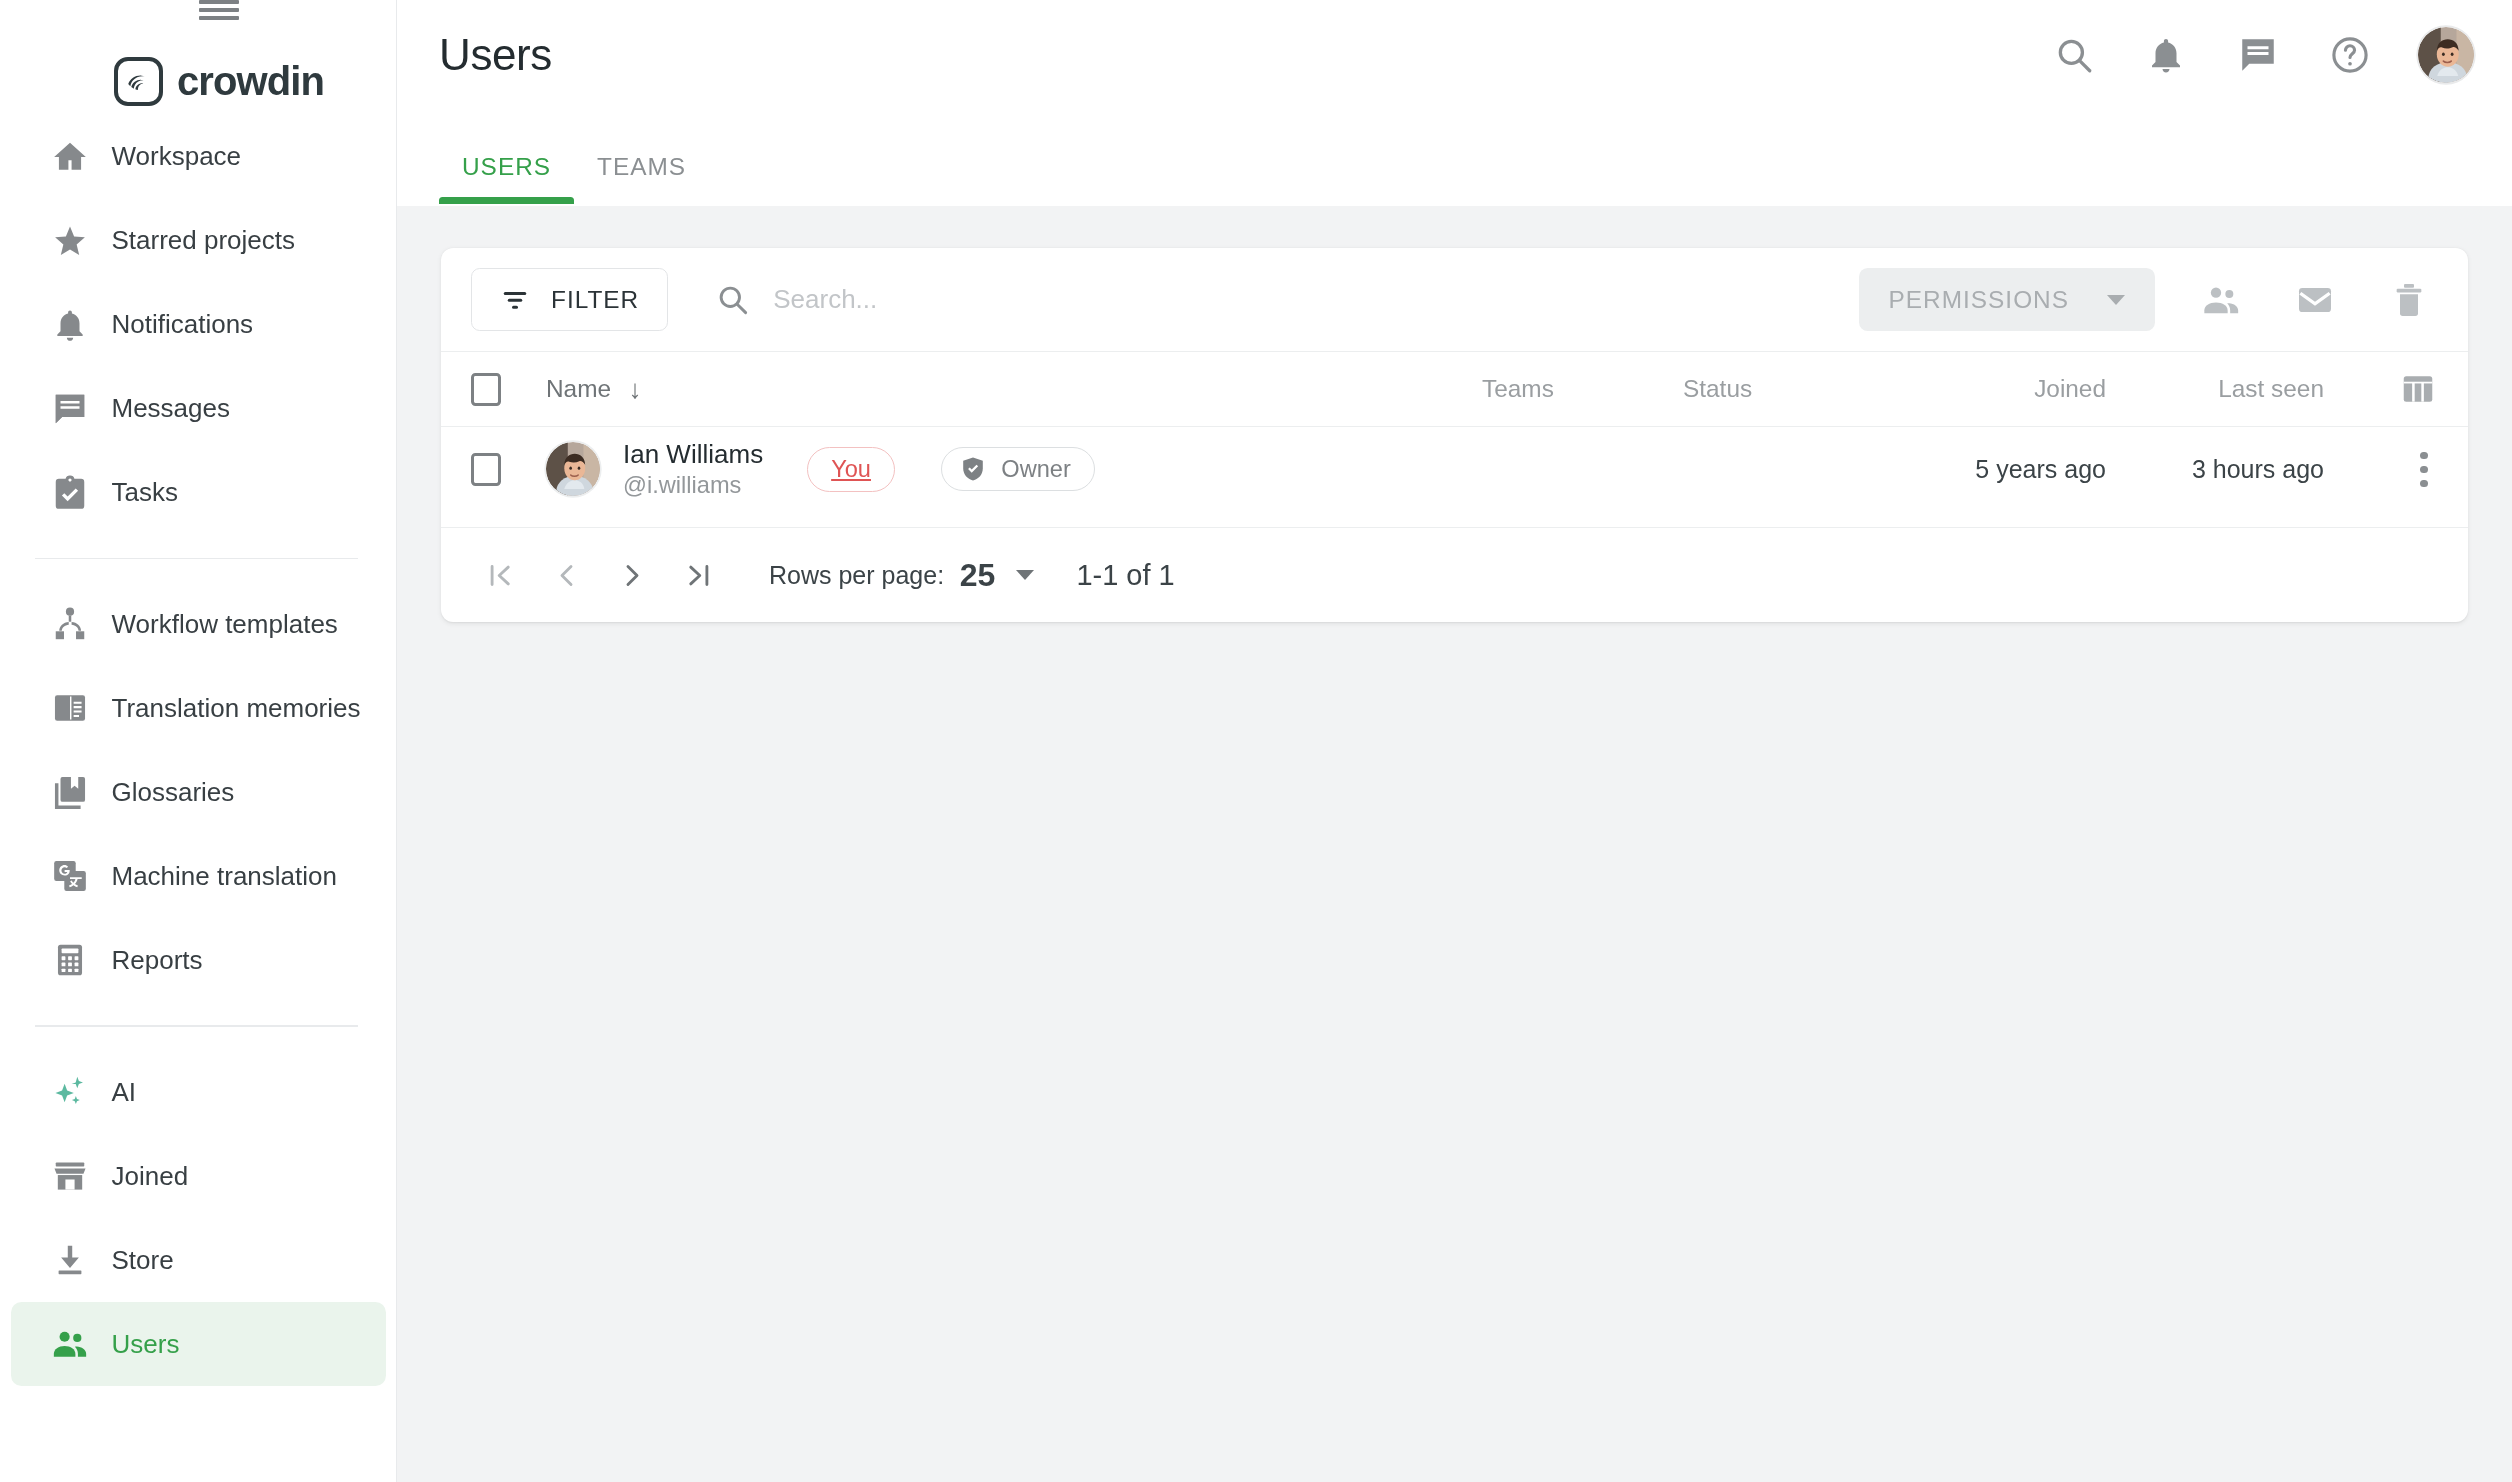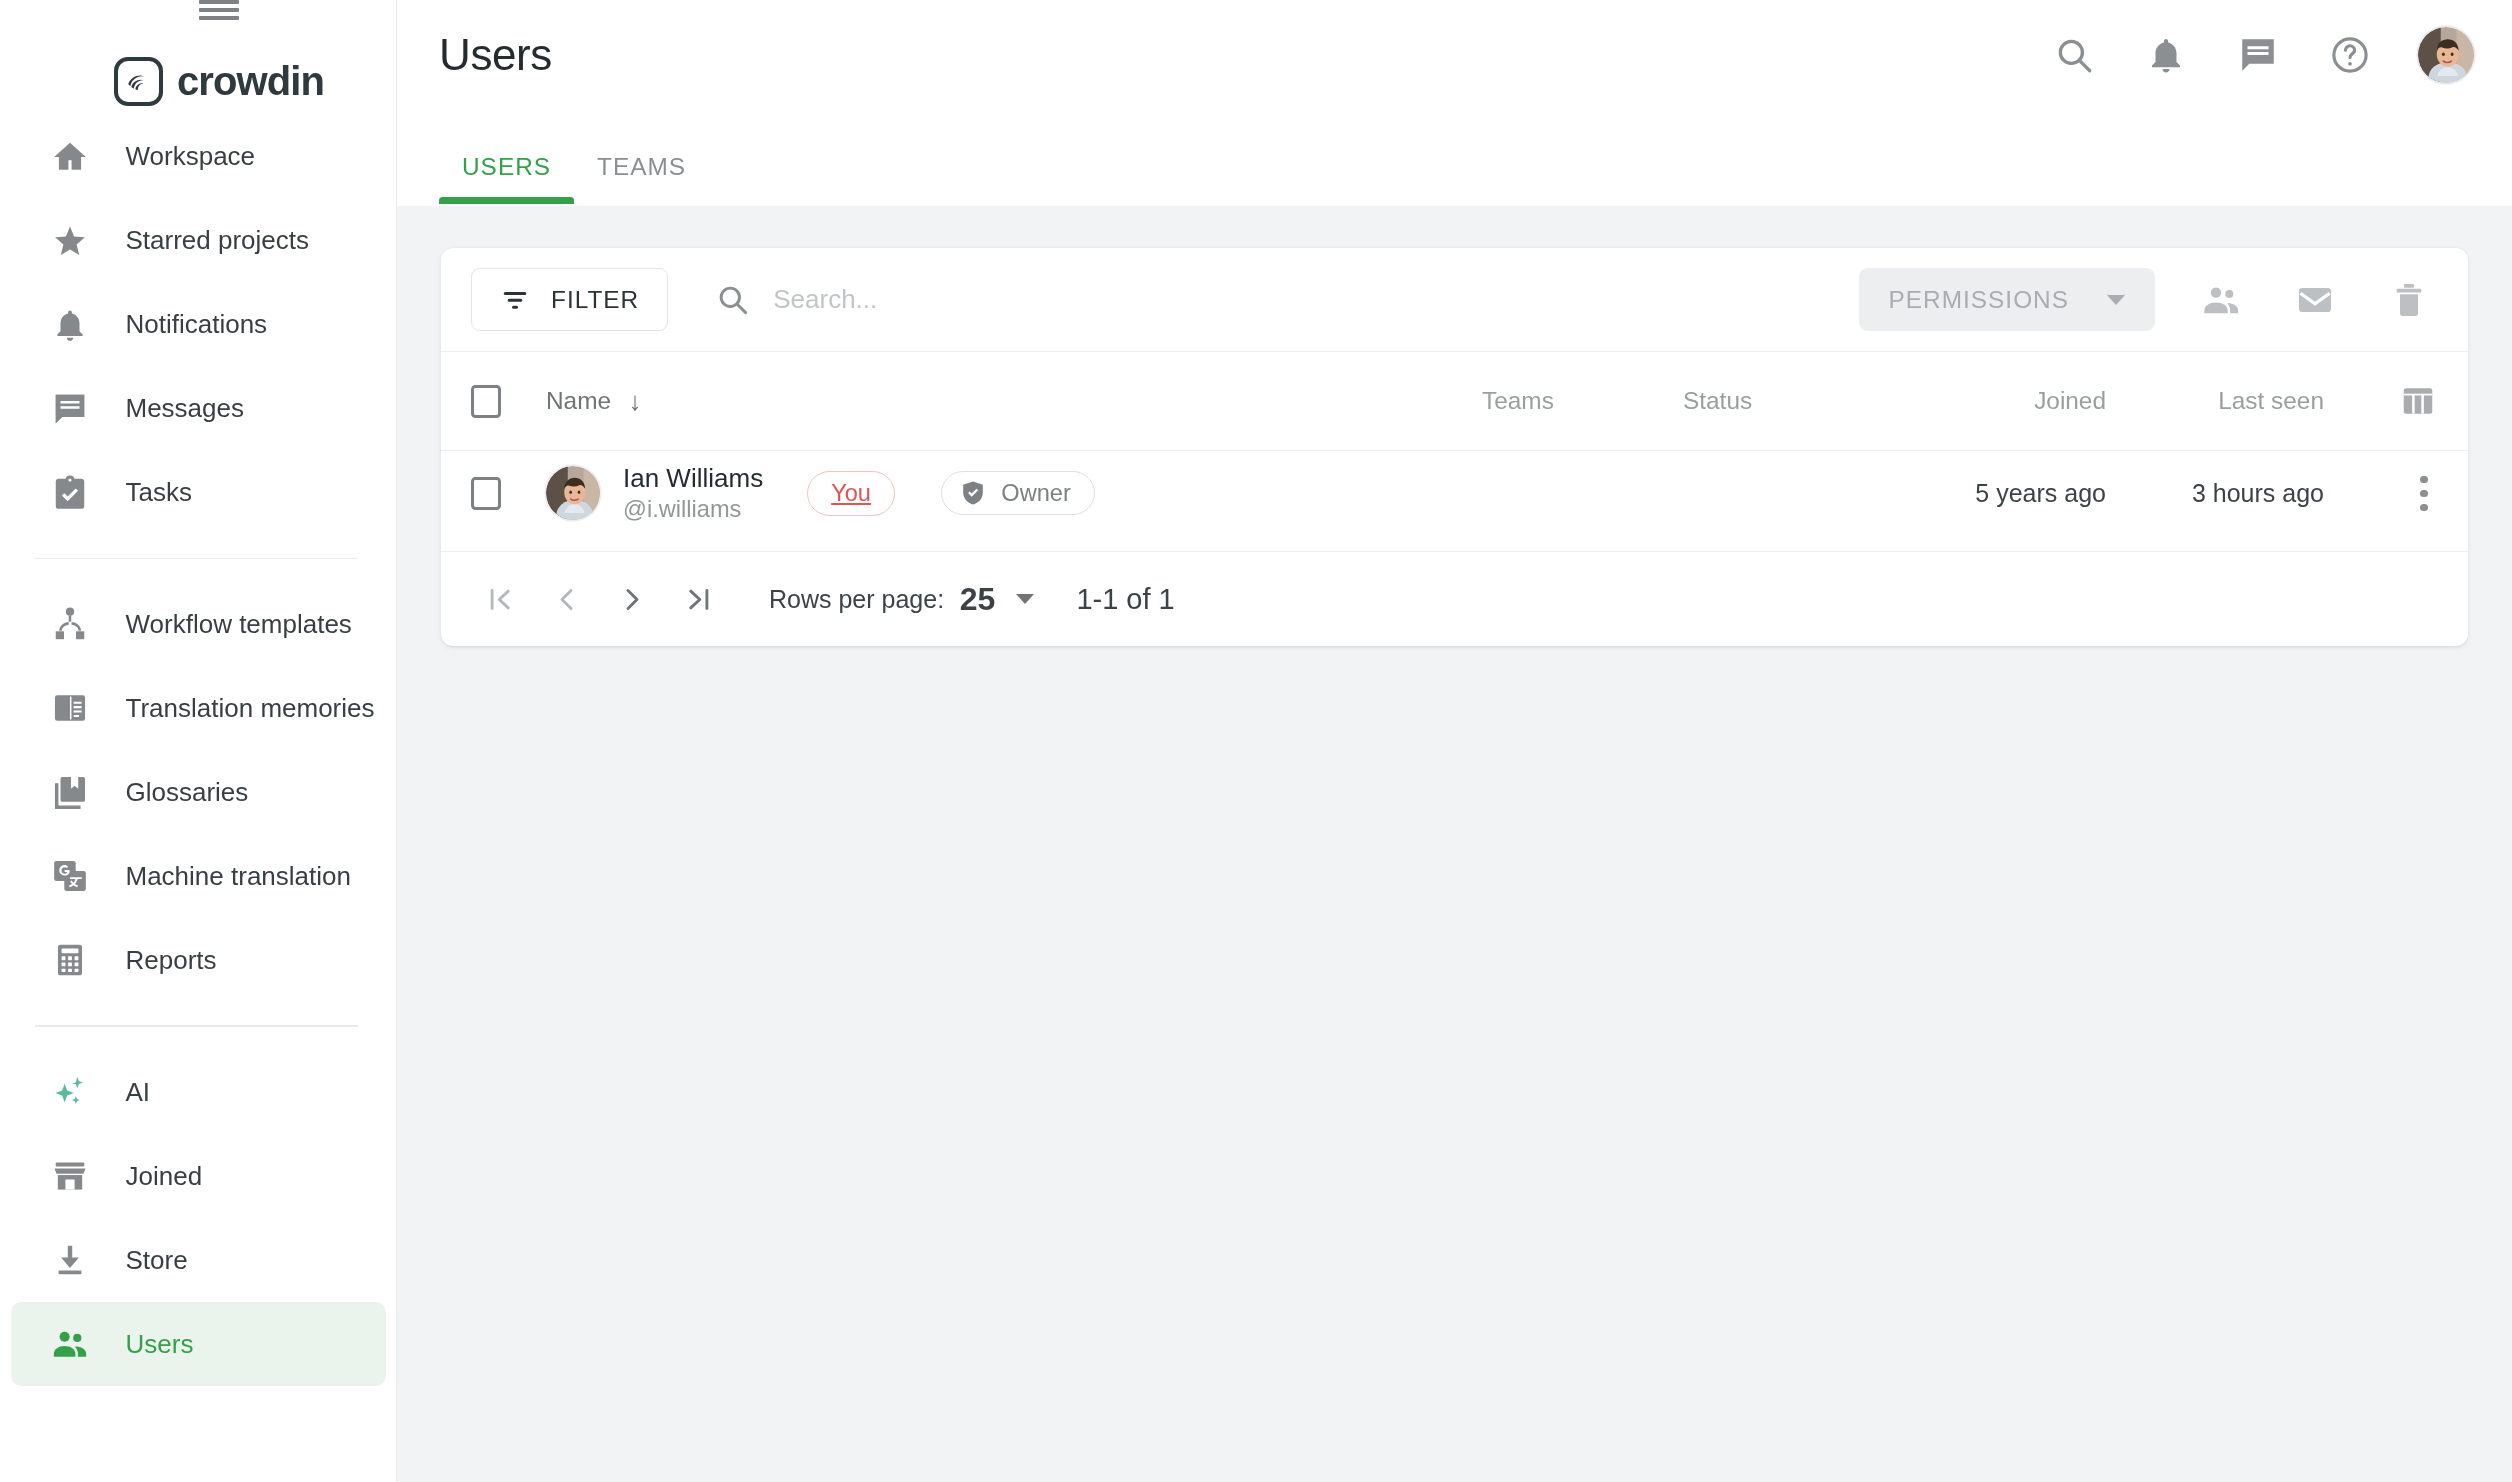--- a/index.html
+++ b/index.html
@@ -79,21 +79,21 @@
     letter-spacing: -0.9px;
   }
 
   .nav-list { padding-top: 8.7px; }
 
   .nav-item {
     display: flex;
     align-items: center;
     height: 84px;
     padding-left: 38px;
-    gap: 35px;
+    gap: 21px;
     cursor: pointer;
     border-radius: 10.5px;
     margin: 0 10.5px;
   }
   .nav-item .nav-icon {
     width: 42px;
     height: 42px;
     flex: 0 0 42px;
     display: flex;
     align-items: center;
@@ -300,21 +300,21 @@
     color: #bcc0c3;
     cursor: pointer;
     margin-left: 19px;
   }
   .tool-icon svg { width: 40px; height: 40px; fill: currentColor; display:block; }
 
   
   .table-head {
     display: flex;
     align-items: center;
-    height: 100px;
+    height: 76px;
     border-top: 1.7px solid #eceeef;
     border-bottom: 1.7px solid #eceeef;
     padding: 0 31px 0 30px;
   }
   .table-row {
     display: flex;
     align-items: center;
     height: 101px;
     border-bottom: 1.7px solid #eceeef;
     padding: 0 31px 15px 30px;

